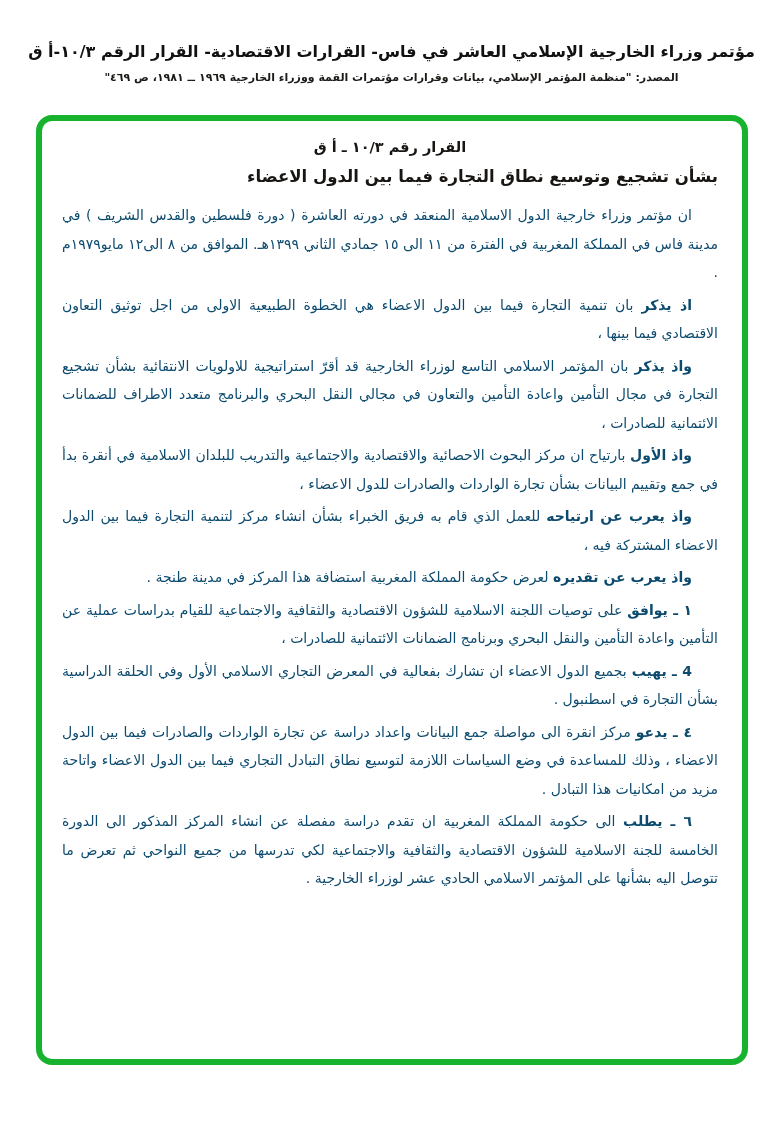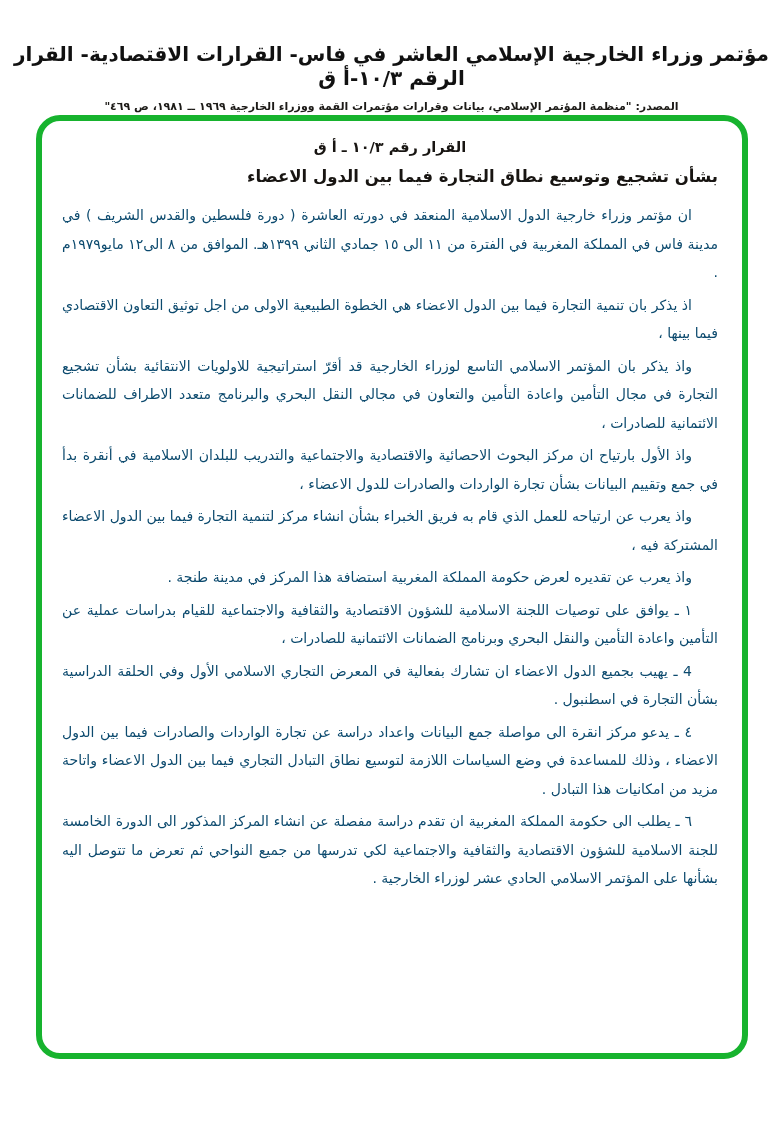--- a/index.html
+++ b/index.html
@@ -2,35 +2,35 @@
 <html lang="ar"><head>
 <meta charset="utf-8">
 <style>
   html,body{margin:0;padding:0;background:#ffffff;}
   body{
     width:783px;height:1135px;overflow:hidden;
     font-family:"DejaVu Sans",sans-serif;color:#181512;
   }
   .page{position:relative;width:783px;height:1135px;direction:rtl;background:#ffffff;}
   .doc-header{position:absolute;top:42px;left:0;right:0;text-align:center;}
-  .doc-header .h1{font-size:20px;font-weight:bold;color:#111;}
+  .doc-header .h1{font-size:16px;font-weight:bold;color:#111;}
   .doc-header .h2{font-size:11px;font-weight:bold;margin-top:10px;color:#1c1a17;}
   .frame{
     position:absolute;top:115px;left:36px;
     width:656px;height:920px;
-    border:6px solid #17b32e;border-radius:24px;
-    padding:12px 24px 0 20px;overflow:hidden;background:#ffffff;
+    border:6px solid #17b32e;border-radius:16px;
+    padding:12px 24px 6px 20px;overflow:hidden;background:#ffffff;
   }
   .t1{text-align:center;font-weight:bold;font-size:14.5px;margin:6px 0 12px 0;}
   .t2{text-align:right;font-weight:bold;font-size:16.5px;margin:0 0 15px 0;}
   .para{
     margin:0 0 4px 0;font-size:14px;line-height:28.5px;
     text-align:justify;text-indent:26px;color:#0c4a6e;
   }
-  .para b{font-weight:normal;}
+  .para b{font-weight:bold;}
 </style>
 </head>
 <body>
 
 <div class="page">
 
   <header class="doc-header">
     <div class="h1">مؤتمر وزراء الخارجية الإسلامي العاشر في فاس- القرارات الاقتصادية- القرار الرقم ١٠/٣-أ ق</div>
     <div class="h2">المصدر: "منظمة المؤتمر الإسلامي، بيانات وقرارات مؤتمرات القمة ووزراء الخارجية ١٩٦٩ ــ ١٩٨١، ص ٤٦٩"</div>
   </header>

